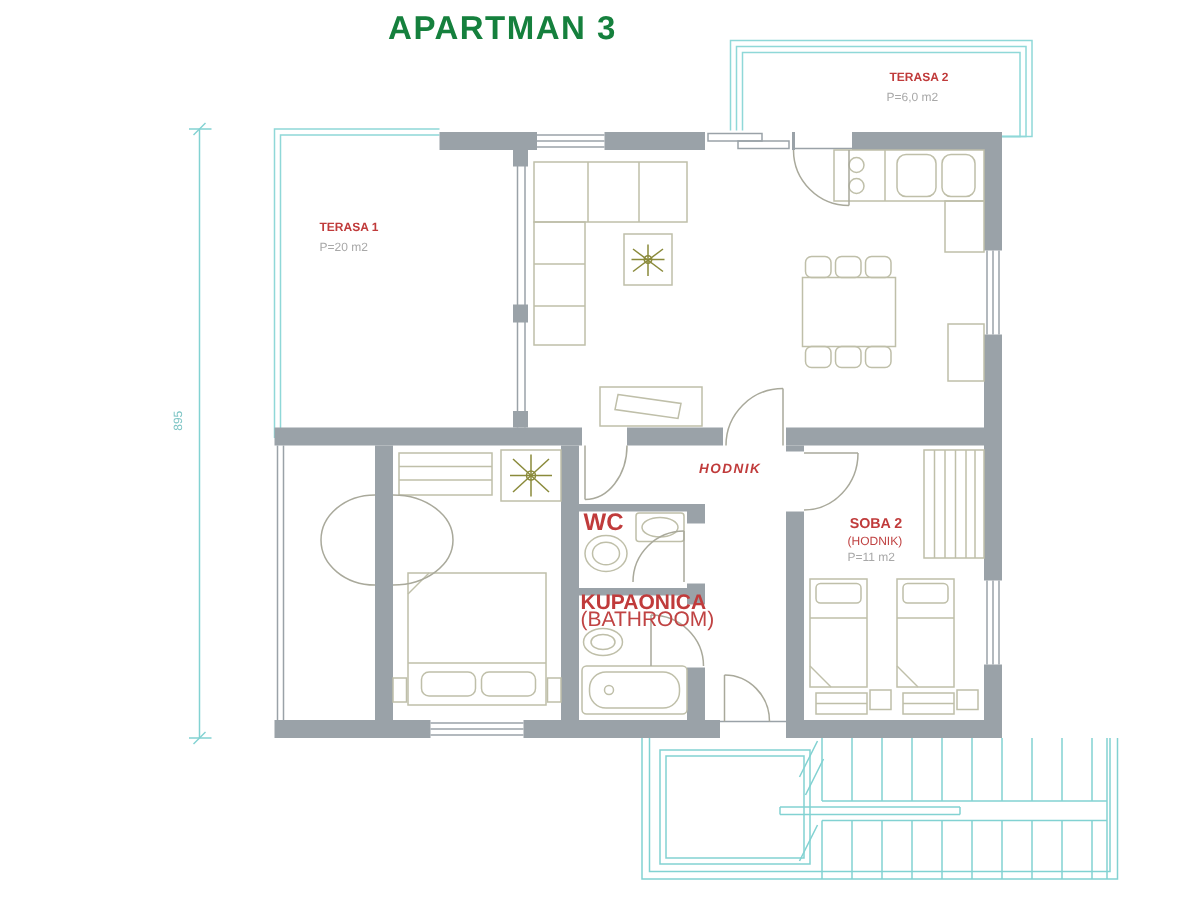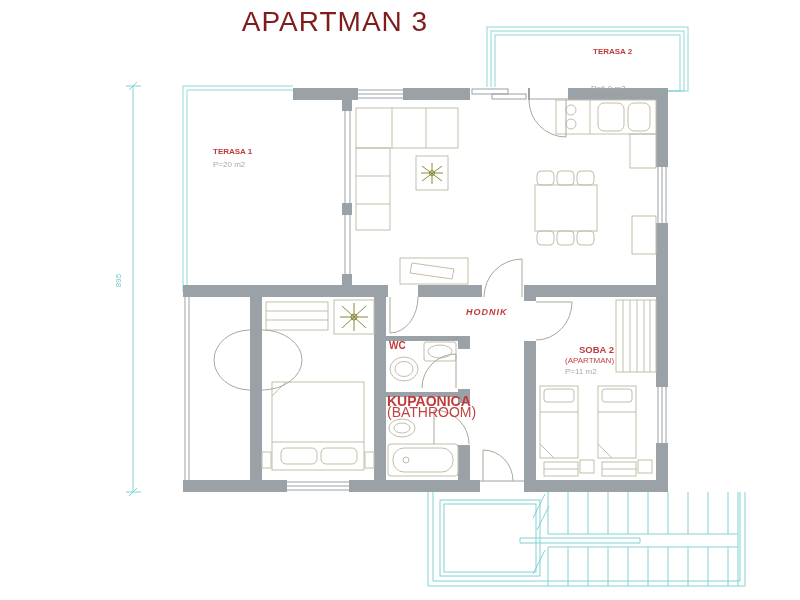--- a/index.html
+++ b/index.html
@@ -3,30 +3,30 @@
 <meta charset="utf-8">
 <style>
   html,body{margin:0;padding:0;}
   .canvas{position:relative;width:800px;height:600px;background:#ffffff;overflow:hidden;
           font-family:"Liberation Sans","DejaVu Sans",sans-serif;}
   .canvas svg{position:absolute;left:0;top:0;}
   .lbl{position:absolute;white-space:nowrap;}
   .red-b{color:#c03b3b;font-weight:bold;}
   .red{color:#c04343;}
   .gray{color:#a8a8a8;}
-  .title{left:230px;top:6px;width:210px;text-align:center;font-size:28px;font-weight:normal;
-         color:#7f1d1d;letter-spacing:1px;}
+  .title{left:230px;top:6px;width:210px;text-align:center;font-size:22px;font-weight:bold;
+         color:#15803d;letter-spacing:1px;}
   .t1-name{left:213px;top:147px;font-size:8px;}
   .t1-area{left:213px;top:160px;font-size:8px;}
   .t2-name{left:593px;top:47px;font-size:8px;}
-  .t2-area{left:591px;top:60px;font-size:8px;margin-top:24px;}
+  .t2-area{left:591px;top:60px;font-size:8px;}
   .living{left:384px;top:194px;width:100px;text-align:center;font-size:8px;line-height:11px;}
   .hodnik{left:466px;top:307px;font-size:9px;letter-spacing:1px;font-style:italic;}
   .soba1{left:276px;top:352px;width:92px;text-align:center;font-size:8px;line-height:11px;}
-  .wc{left:389px;top:340px;font-size:10px;}
+  .wc{left:389px;top:340px;font-size:16px;}
   .kupa{left:387px;top:396px;font-size:14px;line-height:11px;}
   .soba2{left:565px;top:344px;font-size:8px;line-height:11px;}
   .soba2 .big{font-size:9.5px;text-align:right;}
   .dim{left:112px;top:276px;font-size:8px;color:#7cc4c4;transform:rotate(-90deg);}
 </style>
 </head>
 <body>
 
 <div class="canvas">
 
@@ -287,19 +287,19 @@
 
 <div class="lbl wc red-b">WC</div>
 
 <div class="lbl kupa">
   <div class="red-b">KUPAONICA</div>
   <div class="red">(BATHROOM)</div>
 </div>
 
 <div class="lbl soba2">
   <div class="red-b big">SOBA 2</div>
-  <div class="red">(APARTMAN)</div>
+  <div class="red">(HODNIK)</div>
   <div class="gray">P=11 m2</div>
 </div>
 
 <div class="lbl dim">895</div>
 
 </div>
 
 </body></html>

